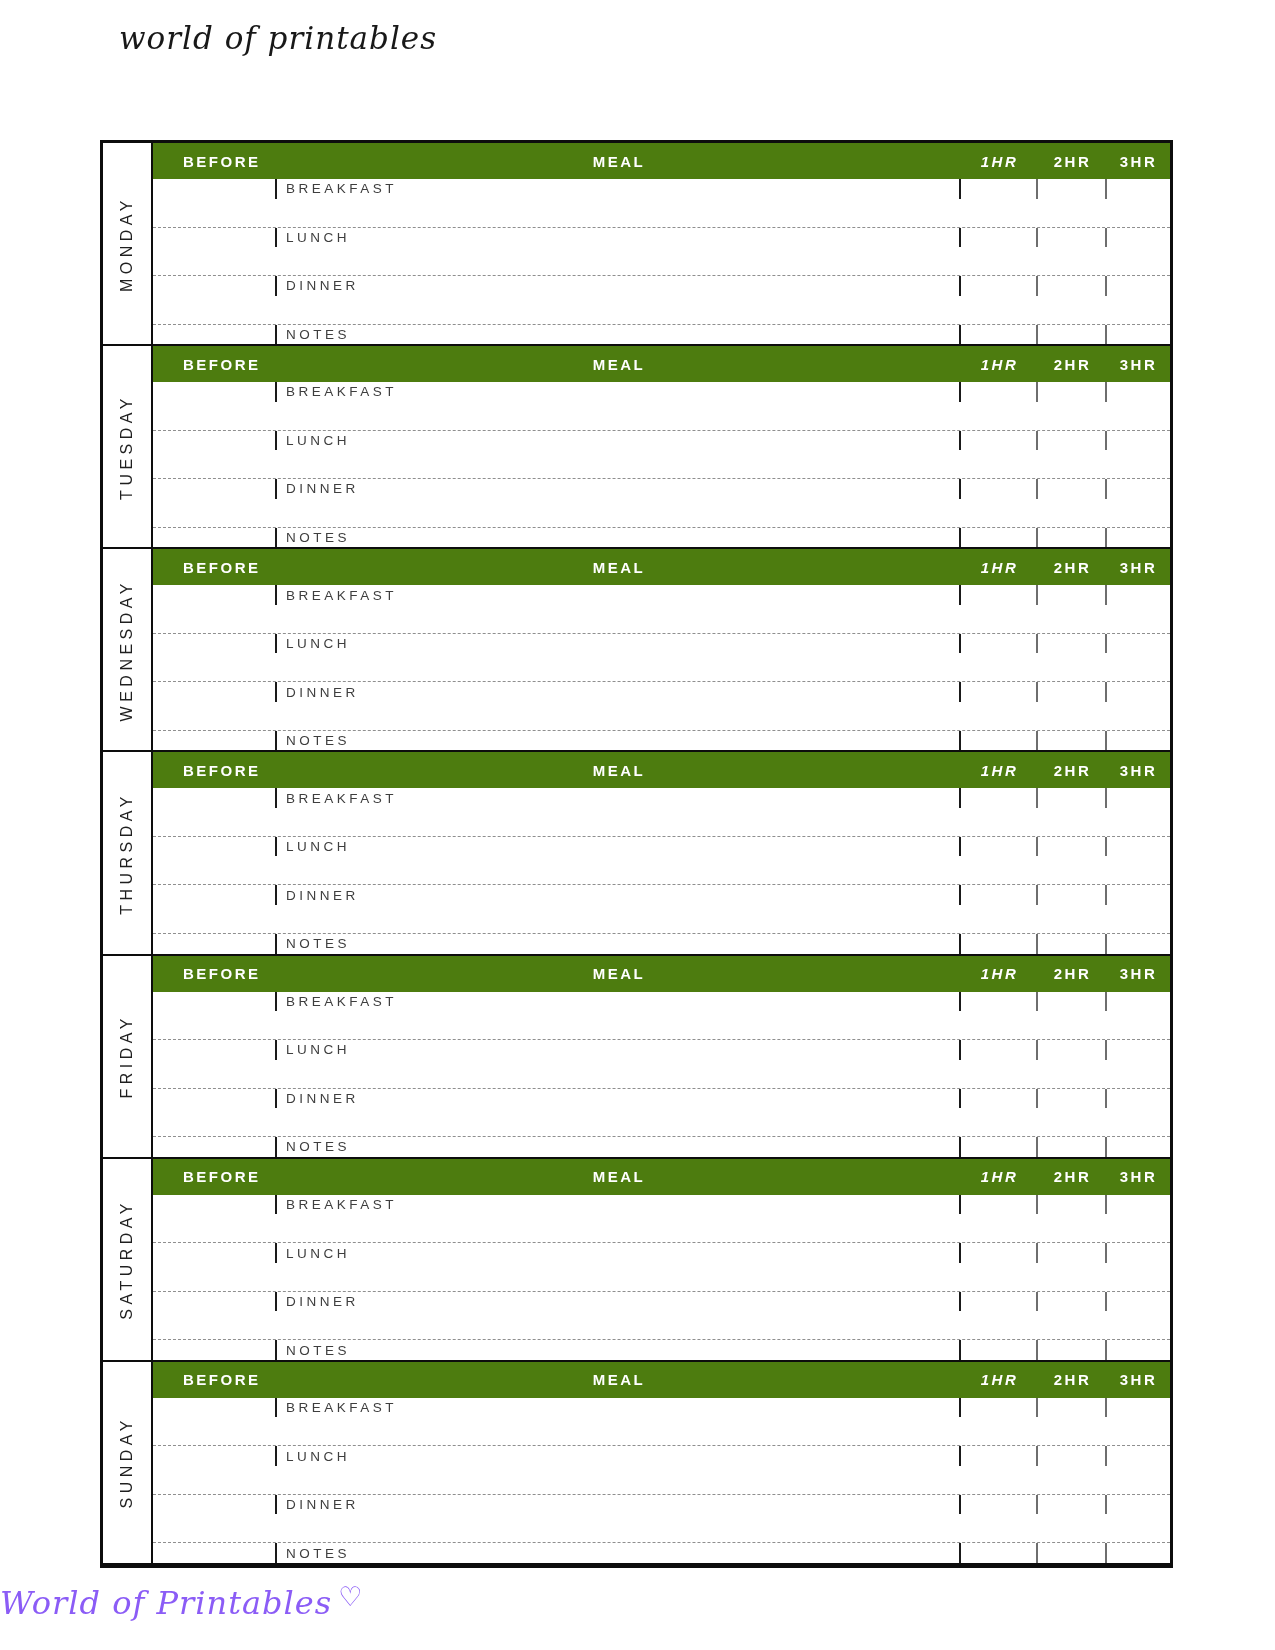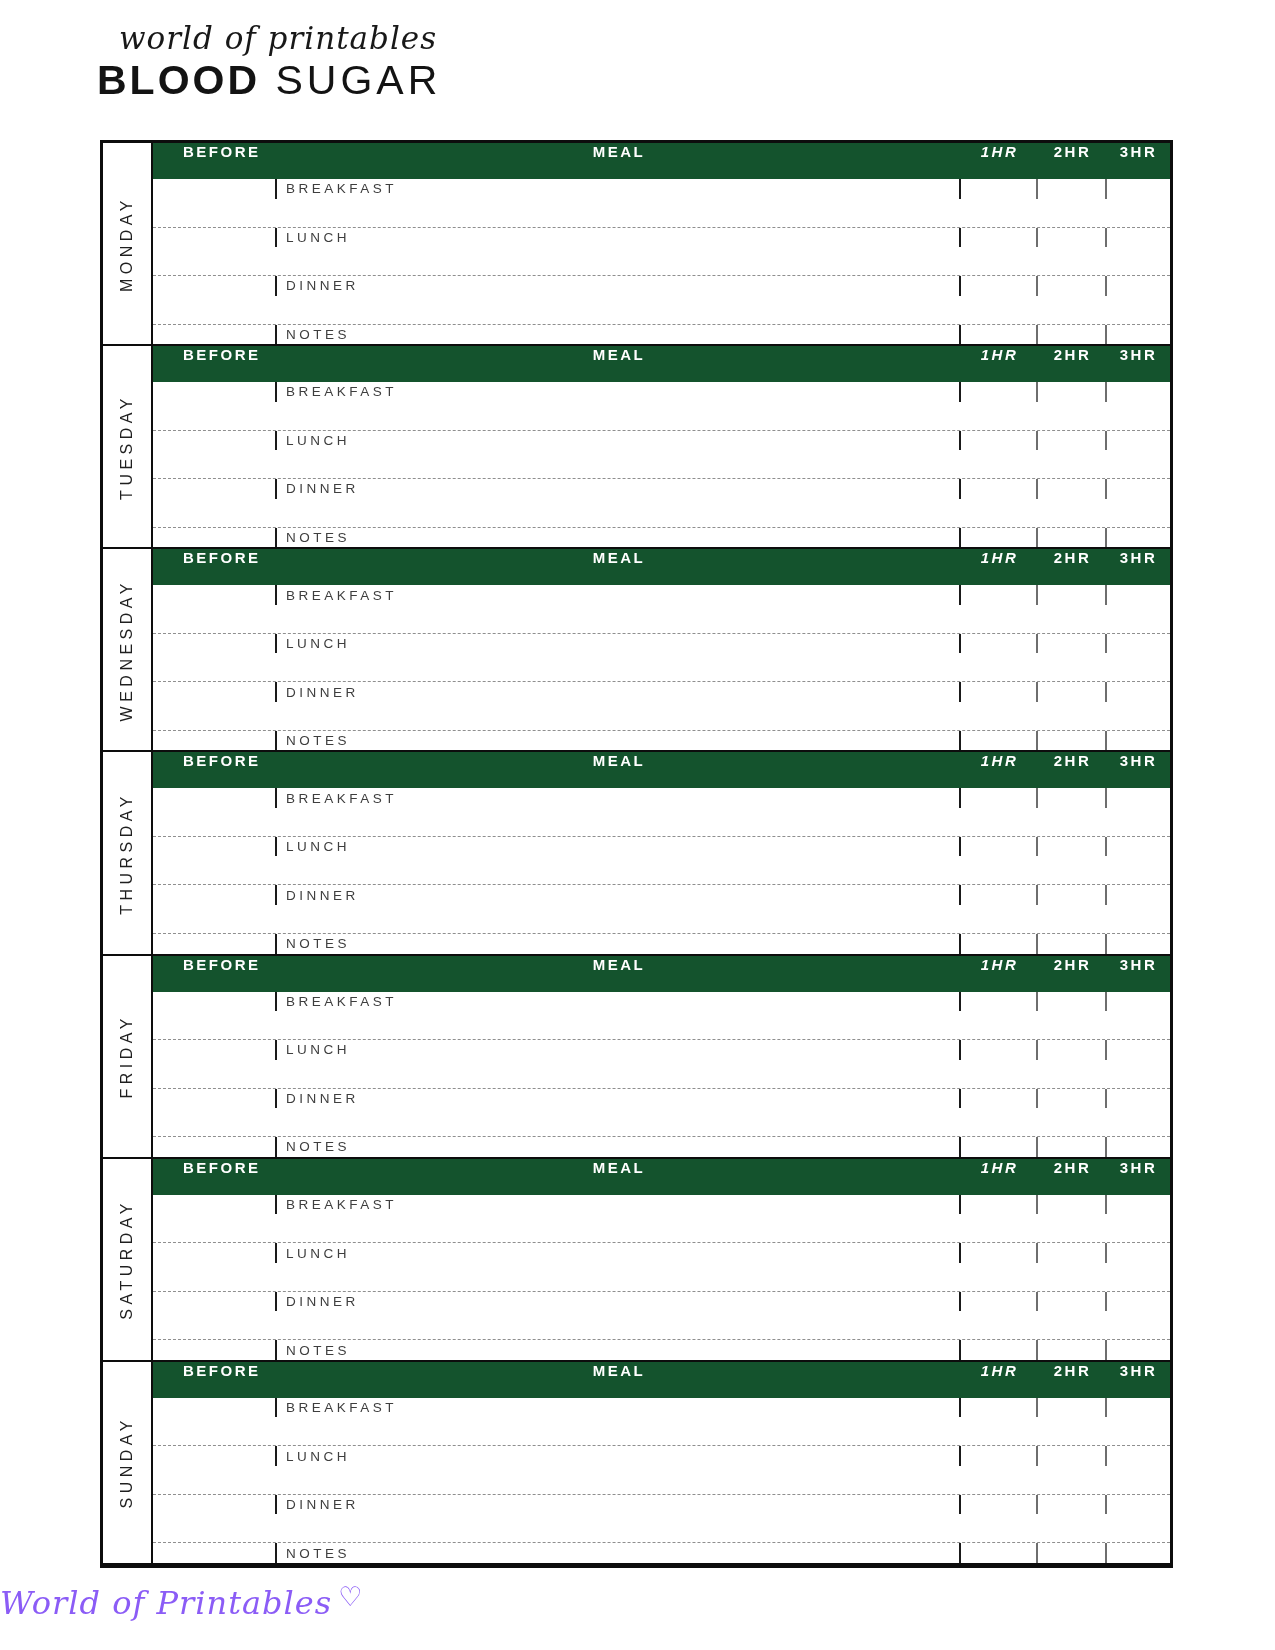--- a/index.html
+++ b/index.html
@@ -38,22 +38,22 @@
     background:#fff;
   }
   .day-label {
     writing-mode:vertical-rl; transform:rotate(180deg);
     font-size:16px; letter-spacing:4.5px; color:#1f1f1f; white-space:nowrap;
   }
 
   .section-body { flex:1; display:flex; flex-direction:column; min-width:0; }
 
   .bar {
-    height:36px; flex:0 0 36px; background:#14532d;
-    display:flex; color:#ffffff;
+    height:36px; flex:0 0 36px; background:#4d7c0f;
+    display:flex; align-items:center; color:#ffffff;
     font-weight:bold; font-size:15px; letter-spacing:2.5px;
   }
   .bar .h-before { width:124px; box-sizing:border-box; padding-left:30px; }
   .bar .h-meal   { flex:1; text-align:center; }
   .bar .h-hr1    { width:77px; text-align:center;font-style:italic; }
   .bar .h-hr2    { width:69px; text-align:center; }
   .bar .h-hr3    { width:63px; text-align:center; }
 
   .rows { flex:1; display:flex; flex-direction:column; min-height:0;gap:28px; }
   .row { flex:1; display:flex; min-height:0; }
@@ -77,21 +77,20 @@
   .heart-glyph {
     font-family:"DejaVu Sans", sans-serif; font-style:normal;
     font-size:27px; position:relative; top:-8px; margin-left:6px;
   }
 </style>
 </head>
 <body>
 
 <div class="header">
   <div class="brand-script">world of printables</div>
-  <div class="page-title"><span class="bold">BLOOD</span><span class="light"> SUGAR</span></div>
 </div>
 
 <div class="tracker-table">
   <div class="section">
     <div class="day-col">
       <span class="day-label">MONDAY</span>
     </div>
     <div class="section-body">
       <div class="bar">
         <span class="h-before">BEFORE</span>

